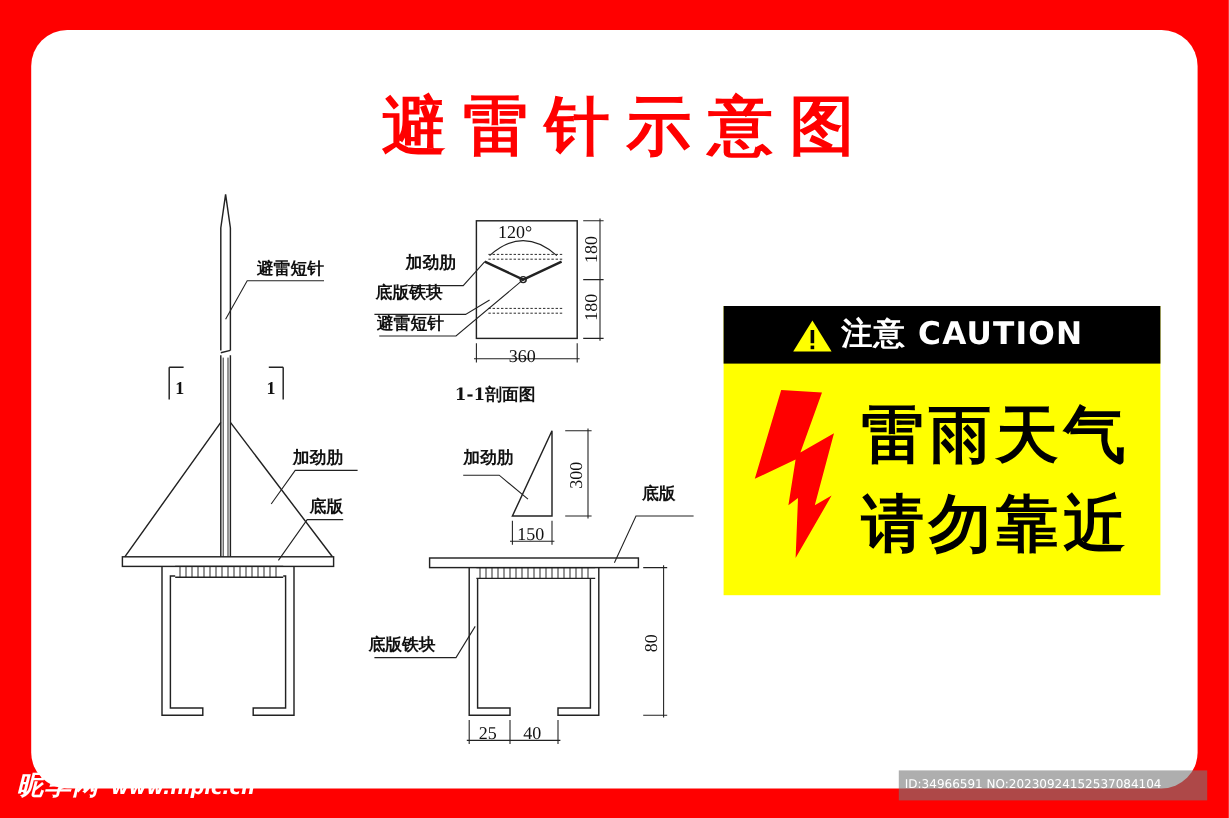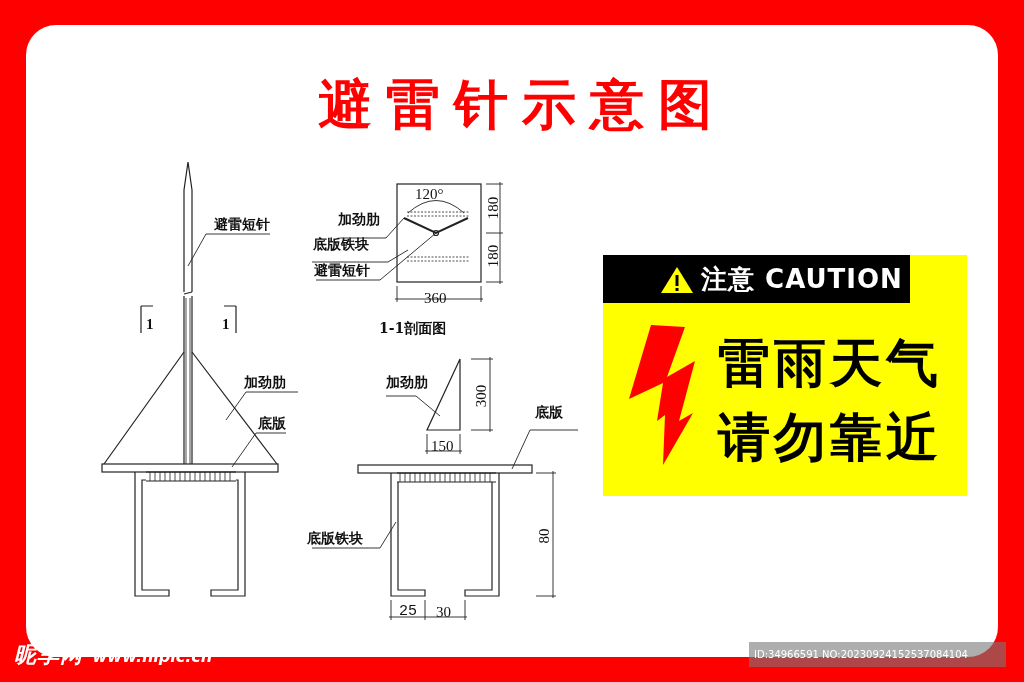--- a/index.html
+++ b/index.html
@@ -31,21 +31,21 @@
   .caption {
     position: absolute; font-family: "DejaVu Serif", "Liberation Serif", serif;
     font-size: 14px; font-weight: bold; color: #111; white-space: nowrap;
   }
   
   .sign {
     position: absolute; left: 603px; top: 255px; width: 364px; height: 241px;
     background: #ffff00;
   }
   .sign-header {
-    position: absolute; left: 0; top: 0; width: 307px; height: 48px;
+    position: absolute; left: 0; top: 0; width: 364px; height: 48px;
     background: #000000; color: #ffffff;
     font-family: "DejaVu Sans", "Liberation Sans", sans-serif; font-weight: bold;
     font-size: 26px; line-height: 48px;
   }
   .sign-header .warn-icon { position: absolute; left: 57px; top: 11px; }
   .sign-header .hdr-text { position: absolute; left: 98px; top: 0; letter-spacing: 1px; }
   .sign .bolt { position: absolute; left: 20px; top: 70px; }
   .sign-line {
     position: absolute; left: 115px; color: #000;
     font-family: "DejaVu Sans", "Liberation Sans", sans-serif; font-weight: bold;
@@ -161,22 +161,22 @@
 <div class="dim v" style="left:482px; top:200px;">180</div>
 <div class="dim v" style="left:482px; top:248px;">180</div>
 <div class="caption" style="left:379px; top:320px;">1-1剖面图</div>
 
 <div class="lbl" style="left:386px; top:374px;">加劲肋</div>
 <div class="lbl" style="left:535px; top:404px;">底版</div>
 <div class="lbl" style="left:307px; top:530px;">底版铁块</div>
 <div class="dim v" style="left:470px; top:388px;">300</div>
 <div class="dim" style="left:431px; top:438px;">150</div>
 <div class="dim v" style="left:536px; top:528px;">80</div>
-<div class="dim" style="left:399px; top:604px;font-family:Liberation Mono, monospace;">25</div>
-<div class="dim" style="left:436px; top:604px;">30</div>
+<div class="dim" style="left:399px; top:604px;">25</div>
+<div class="dim" style="left:436px; top:604px;">40</div>
 
 <div class="sign">
   <div class="sign-header">
     <svg class="warn-icon" width="34" height="28" viewBox="0 0 34 28">
       <path d="M17,1 L33,27 L1,27 Z" fill="#ffff00"></path>
       <rect x="15.5" y="9" width="3" height="11" fill="#000"></rect>
       <rect x="15.5" y="22" width="3" height="3" fill="#000"></rect>
     </svg>
     <span class="hdr-text">注意 CAUTION</span>
   </div>

